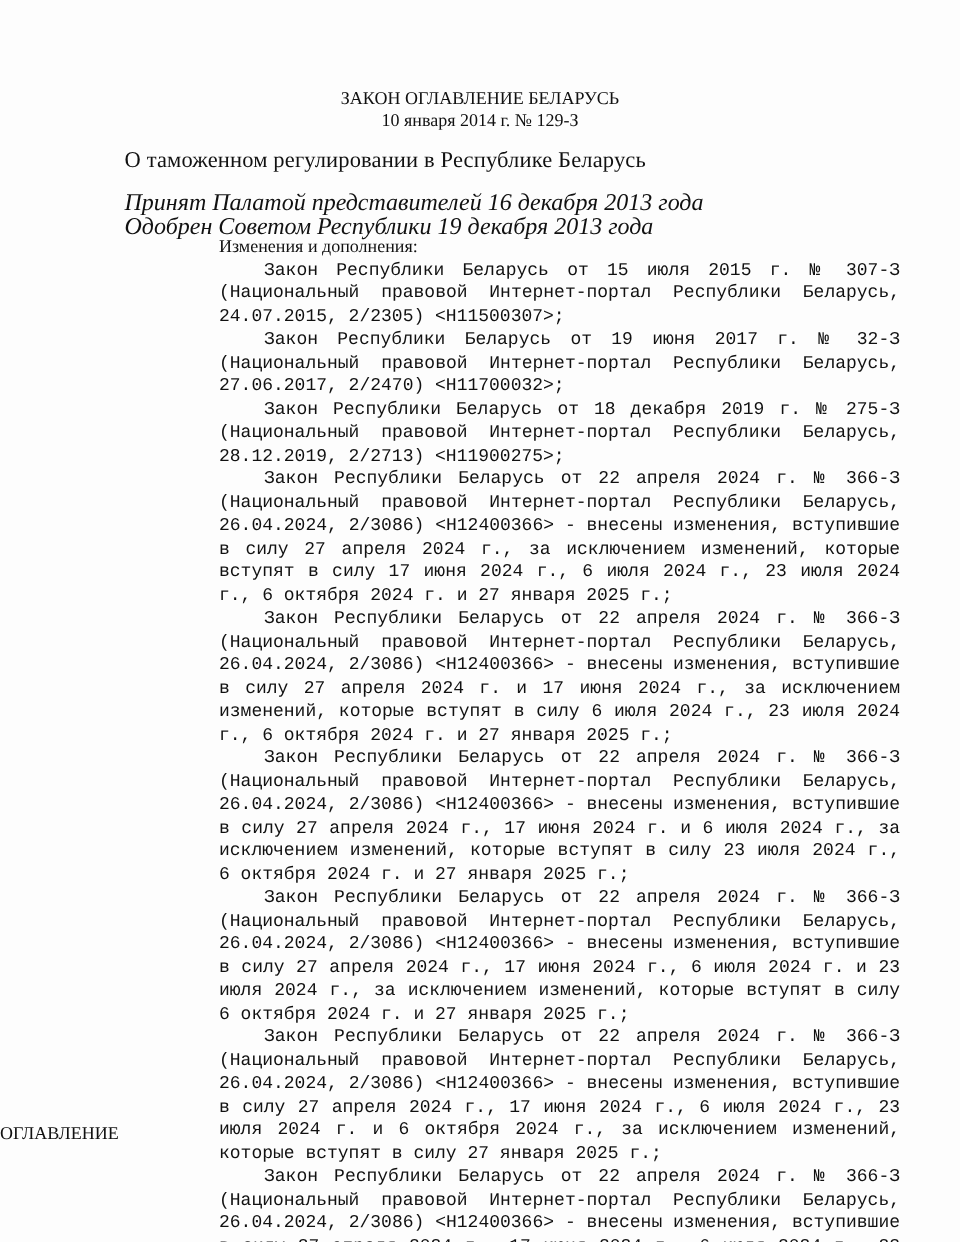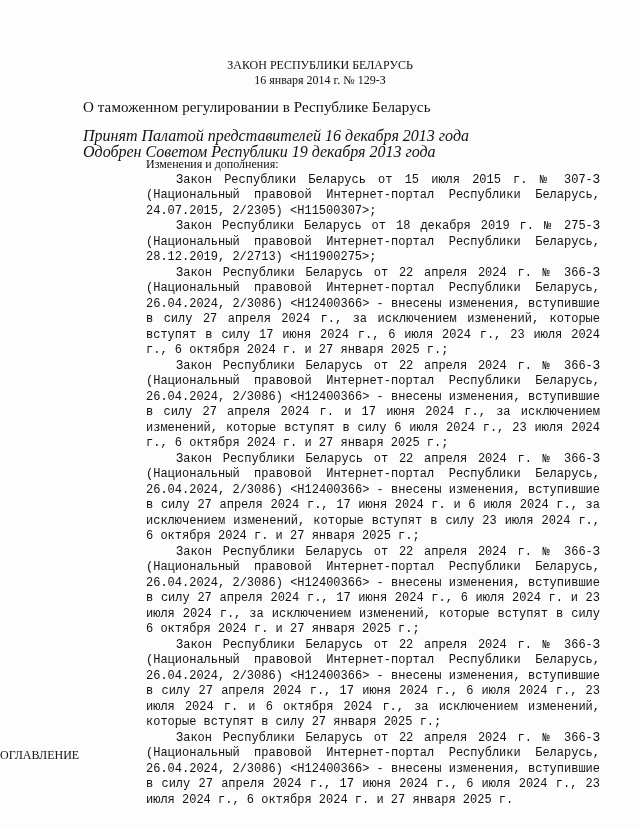--- a/index.html
+++ b/index.html
@@ -15,34 +15,35 @@
              line-height: 15.5px; }
   .changes-label { display: block; }
   .amend { text-align: justify; text-indent: 30px; margin: 0; font-family: Liberation Mono, monospace; }
   .toc { position: absolute; top: 748px; left: 0; width: 620px; text-align: left;
          font-size: 12px; }
 </style>
 </head>
 <body>
 
 <div class="header">
-  <div>ЗАКОН РЕСПУБЛИКИ БЕЛАРУСЬ</div>
-  <div>16 января 2014 г. № 129-З</div>
+  <div>ЗАКОН ОГЛАВЛЕНИЕ БЕЛАРУСЬ</div>
+  <div>10 января 2014 г. № 129-З</div>
 </div>
 
 <div class="title">О таможенном регулировании в Республике Беларусь</div>
 
 <div class="adopted">
   <div>Принят Палатой представителей 16 декабря 2013 года</div>
   <div>Одобрен Советом Республики 19 декабря 2013 года</div>
 </div>
 
 <div class="changes">
   <span class="changes-label">Изменения и дополнения:</span>
   <p class="amend">Закон Республики Беларусь от 15 июля 2015 г. № 307-З (Национальный правовой Интернет-портал Республики Беларусь, 24.07.2015, 2/2305) &lt;H11500307&gt;;</p>
+  <p class="amend">Закон Республики Беларусь от 19 июня 2017 г. № 32-З (Национальный правовой Интернет-портал Республики Беларусь, 27.06.2017, 2/2470) &lt;H11700032&gt;;</p>
   <p class="amend">Закон Республики Беларусь от 18 декабря 2019 г. № 275-З (Национальный правовой Интернет-портал Республики Беларусь, 28.12.2019, 2/2713) &lt;H11900275&gt;;</p>
   <p class="amend">Закон Республики Беларусь от 22 апреля 2024 г. № 366-З (Национальный правовой Интернет-портал Республики Беларусь, 26.04.2024, 2/3086) &lt;H12400366&gt; - внесены изменения, вступившие в силу 27 апреля 2024 г., за исключением изменений, которые вступят в силу 17 июня 2024 г., 6 июля 2024 г., 23 июля 2024 г., 6 октября 2024 г. и 27 января 2025 г.;</p>
   <p class="amend">Закон Республики Беларусь от 22 апреля 2024 г. № 366-З (Национальный правовой Интернет-портал Республики Беларусь, 26.04.2024, 2/3086) &lt;H12400366&gt; - внесены изменения, вступившие в силу 27 апреля 2024 г. и 17 июня 2024 г., за исключением изменений, которые вступят в силу 6 июля 2024 г., 23 июля 2024 г., 6 октября 2024 г. и 27 января 2025 г.;</p>
   <p class="amend">Закон Республики Беларусь от 22 апреля 2024 г. № 366-З (Национальный правовой Интернет-портал Республики Беларусь, 26.04.2024, 2/3086) &lt;H12400366&gt; - внесены изменения, вступившие в силу 27 апреля 2024 г., 17 июня 2024 г. и 6 июля 2024 г., за исключением изменений, которые вступят в силу 23 июля 2024 г., 6 октября 2024 г. и 27 января 2025 г.;</p>
   <p class="amend">Закон Республики Беларусь от 22 апреля 2024 г. № 366-З (Национальный правовой Интернет-портал Республики Беларусь, 26.04.2024, 2/3086) &lt;H12400366&gt; - внесены изменения, вступившие в силу 27 апреля 2024 г., 17 июня 2024 г., 6 июля 2024 г. и 23 июля 2024 г., за исключением изменений, которые вступят в силу 6 октября 2024 г. и 27 января 2025 г.;</p>
   <p class="amend">Закон Республики Беларусь от 22 апреля 2024 г. № 366-З (Национальный правовой Интернет-портал Республики Беларусь, 26.04.2024, 2/3086) &lt;H12400366&gt; - внесены изменения, вступившие в силу 27 апреля 2024 г., 17 июня 2024 г., 6 июля 2024 г., 23 июля 2024 г. и 6 октября 2024 г., за исключением изменений, которые вступят в силу 27 января 2025 г.;</p>
   <p class="amend">Закон Республики Беларусь от 22 апреля 2024 г. № 366-З (Национальный правовой Интернет-портал Республики Беларусь, 26.04.2024, 2/3086) &lt;H12400366&gt; - внесены изменения, вступившие в силу 27 апреля 2024 г., 17 июня 2024 г., 6 июля 2024 г., 23 июля 2024 г., 6 октября 2024 г. и 27 января 2025 г.</p>
 </div>
 
 <div class="toc">ОГЛАВЛЕНИЕ</div>

